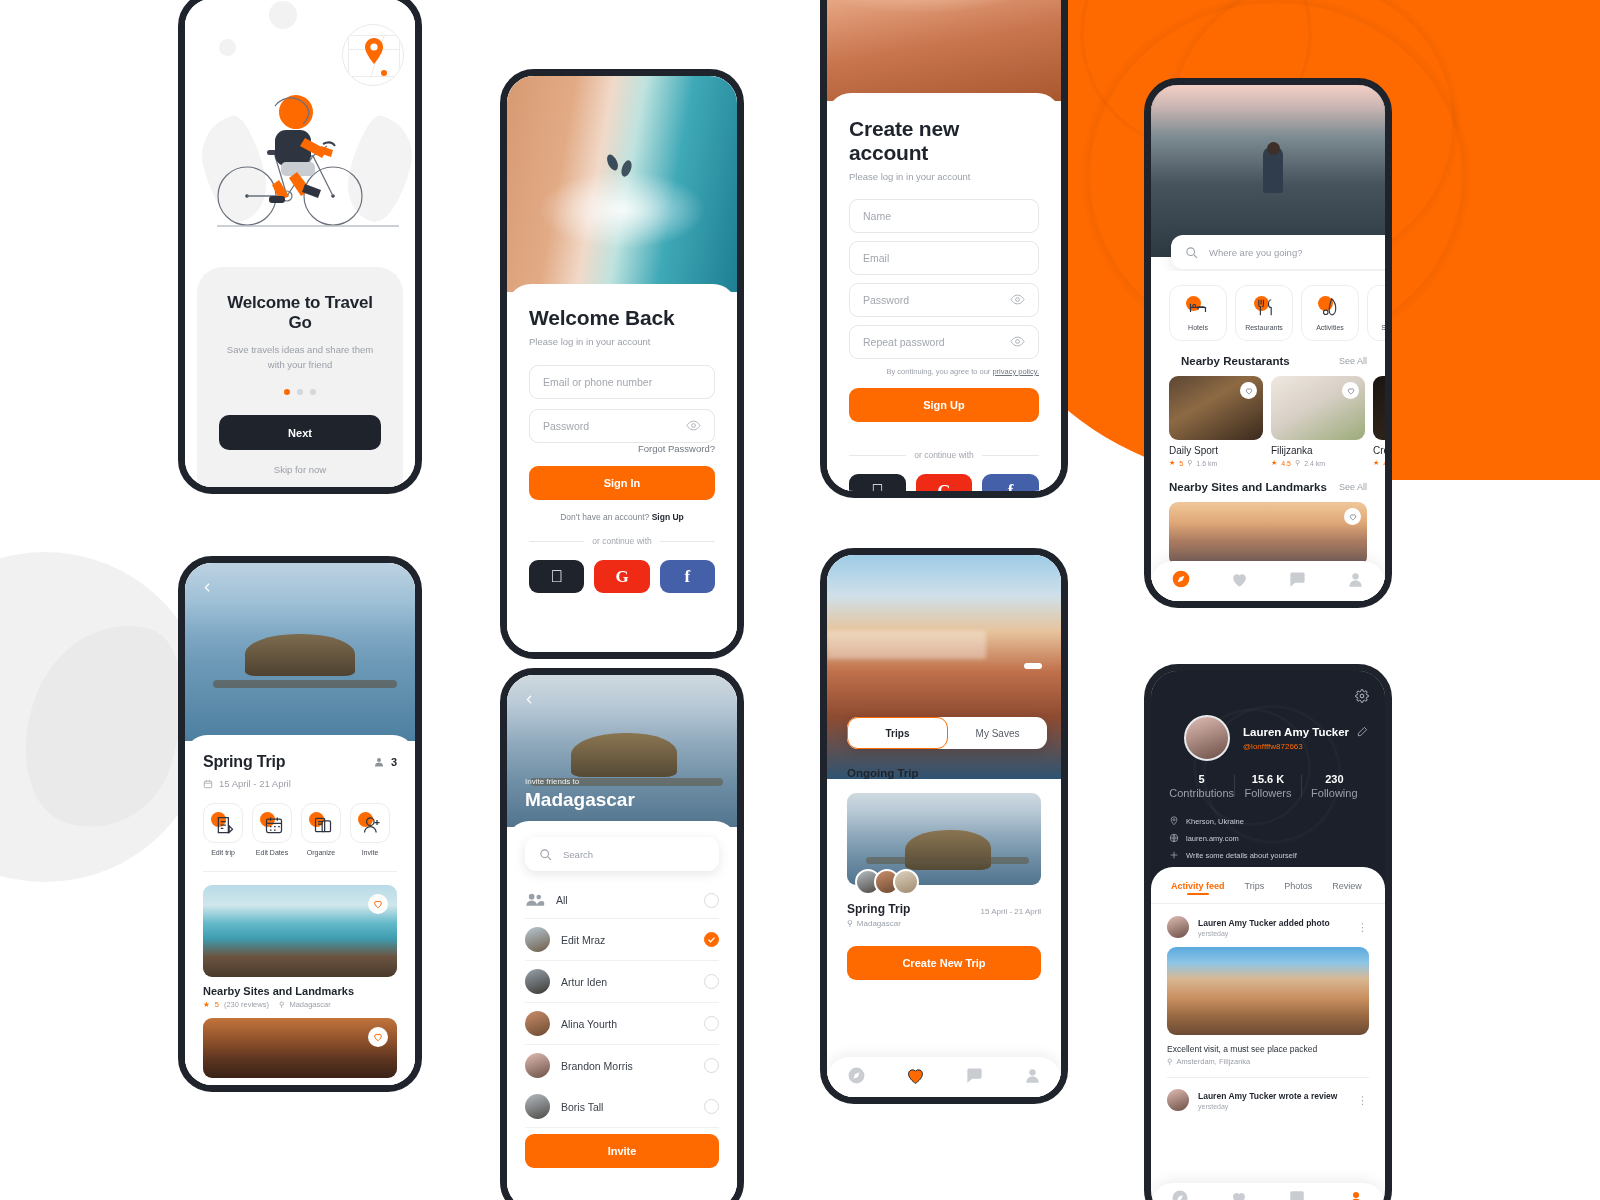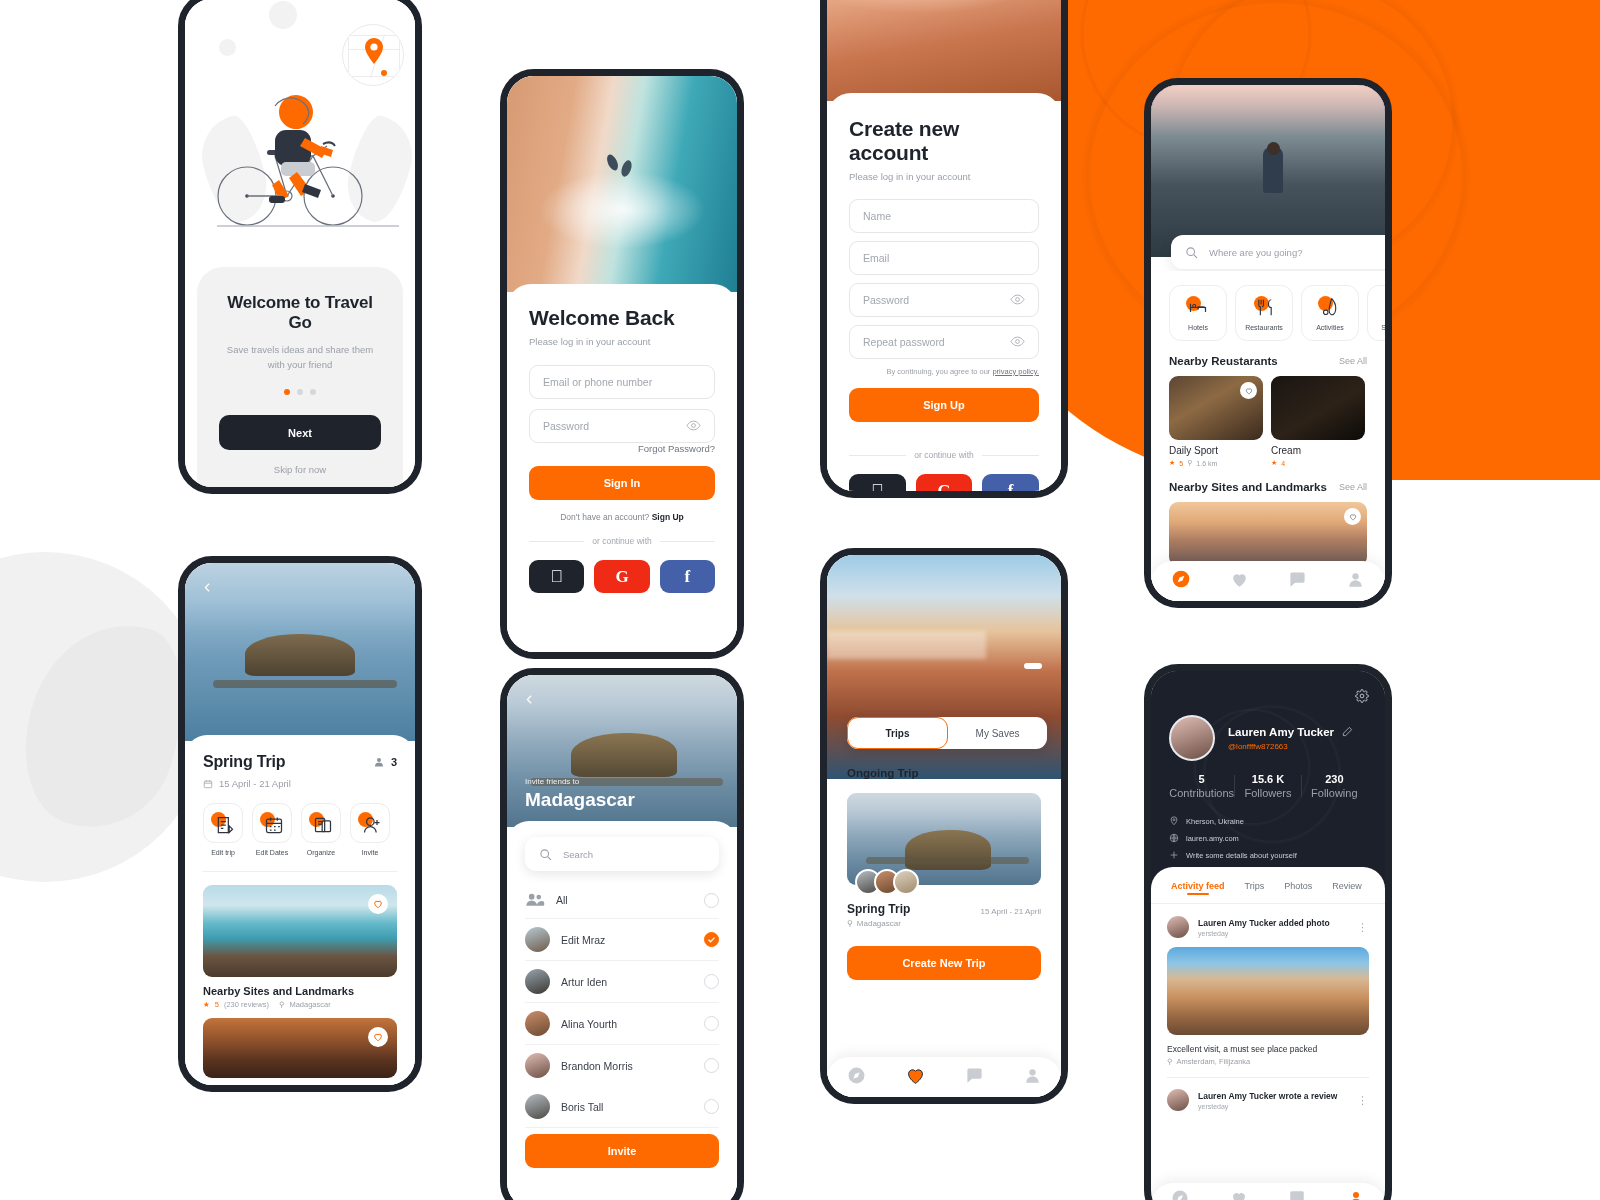--- a/index.html
+++ b/index.html
@@ -453,40 +453,56 @@
           </div>
           <div class="cat-tile">
             <div class="cat-icon">
               
               
             </div>
             <div class="lbl">Shopping</div>
           </div>
         </div>
 
-        <div class="sec-head" style="margin-top:14px; padding-right:18px;">
+        <div class="sec-head" style="margin-top:14px; padding-right:18px;margin-left:12px;">
           <div class="h">Nearby Reustarants</div>
           <div class="a">See All</div>
         </div>
 
         <div style="display:flex; gap:8px; margin-top:9px; overflow:hidden;">
           <div style="flex:0 0 94px;">
             <div class="card-img ph ph-rest1" style="height:64px;">
               <div class="heart-btn">
                 <svg width="8" height="8" viewBox="0 0 24 24" fill="none" stroke="#6f757e" stroke-width="2.4">
                     <path d="M12 21s-8-5.2-8-11a4.6 4.6 0 018-3 4.6 4.6 0 018 3c0 5.8-8 11-8 11z"></path>
                   </svg>
               </div>
             </div>
             <div class="name">Daily Sport</div>
             <div class="meta">
               <span class="star">★</span>
               <span class="star">5</span>
               <span>⚲</span>
               <span>1.6 km</span>
+            </div>
+          </div>
+          <div style="flex:0 0 94px;">
+            <div class="card-img ph ph-rest2" style="height:64px;">
+              <div class="heart-btn">
+                <svg width="8" height="8" viewBox="0 0 24 24" fill="none" stroke="#6f757e" stroke-width="2.4">
+                    <path d="M12 21s-8-5.2-8-11a4.6 4.6 0 018-3 4.6 4.6 0 018 3c0 5.8-8 11-8 11z"></path>
+                  </svg>
+              </div>
+            </div>
+            <div class="name">Filijzanka</div>
+            <div class="meta">
+              <span class="star">★</span>
+              <span class="star">4.5</span>
+              <span>⚲</span>
+              <span>2.4 km</span>
             </div>
           </div>
           <div style="flex:0 0 94px;">
             <div class="card-img ph ph-rest3" style="height:64px;"></div>
             <div class="name">Cream</div>
             <div class="meta">
               <span class="star">★</span>
               <span class="star">4</span>
             </div>
           </div>
@@ -783,21 +799,21 @@
     <div class="screen" style="background:#1b202a;">
       <div class="profile-top"></div>
 
       <div style="position:absolute; right:16px; top:18px;">
         <svg width="14" height="14" viewBox="0 0 24 24" fill="none" stroke="#c7ccd4" stroke-width="1.6">
           <circle cx="12" cy="12" r="3.2"></circle>
             <path d="M19.4 15a1.6 1.6 0 00.3 1.8l.1.1a2 2 0 11-2.8 2.8l-.1-.1a1.6 1.6 0 00-1.8-.3 1.6 1.6 0 00-1 1.5V21a2 2 0 11-4 0v-.1a1.6 1.6 0 00-1-1.5 1.6 1.6 0 00-1.8.3l-.1.1a2 2 0 11-2.8-2.8l.1-.1a1.6 1.6 0 00.3-1.8 1.6 1.6 0 00-1.5-1H3a2 2 0 110-4h.1a1.6 1.6 0 001.5-1 1.6 1.6 0 00-.3-1.8l-.1-.1a2 2 0 112.8-2.8l.1.1a1.6 1.6 0 001.8.3H9a1.6 1.6 0 001-1.5V3a2 2 0 114 0v.1a1.6 1.6 0 001 1.5 1.6 1.6 0 001.8-.3l.1-.1a2 2 0 112.8 2.8l-.1.1a1.6 1.6 0 00-.3 1.8V9a1.6 1.6 0 001.5 1H21a2 2 0 110 4h-.1a1.6 1.6 0 00-1.5 1z"></path>
         </svg>
       </div>
 
-      <div style="position:absolute; left:18px; top:44px; display:flex; align-items:center; gap:13px;">
+      <div style="position:absolute; left:33px; top:44px; display:flex; align-items:center; gap:13px;">
         <span class="av av6" style="width:46px; height:46px; border:2px solid #e8eaee;"></span>
         <div>
           <div style="display:flex; align-items:center; gap:8px;">
             <span style="font-size:11.5px; font-weight:bold; color:#fff;">Lauren Amy Tucker</span>
             <svg width="11" height="11" viewBox="0 0 24 24" fill="none" stroke="#c7ccd4" stroke-width="1.6">
                 <path d="M16 3l5 5L8 21H3v-5z"></path>
               </svg>
           </div>
           <div style="font-size:8px; color:#ff6a00; margin-top:4px;">@lonffffw872663</div>
         </div>

